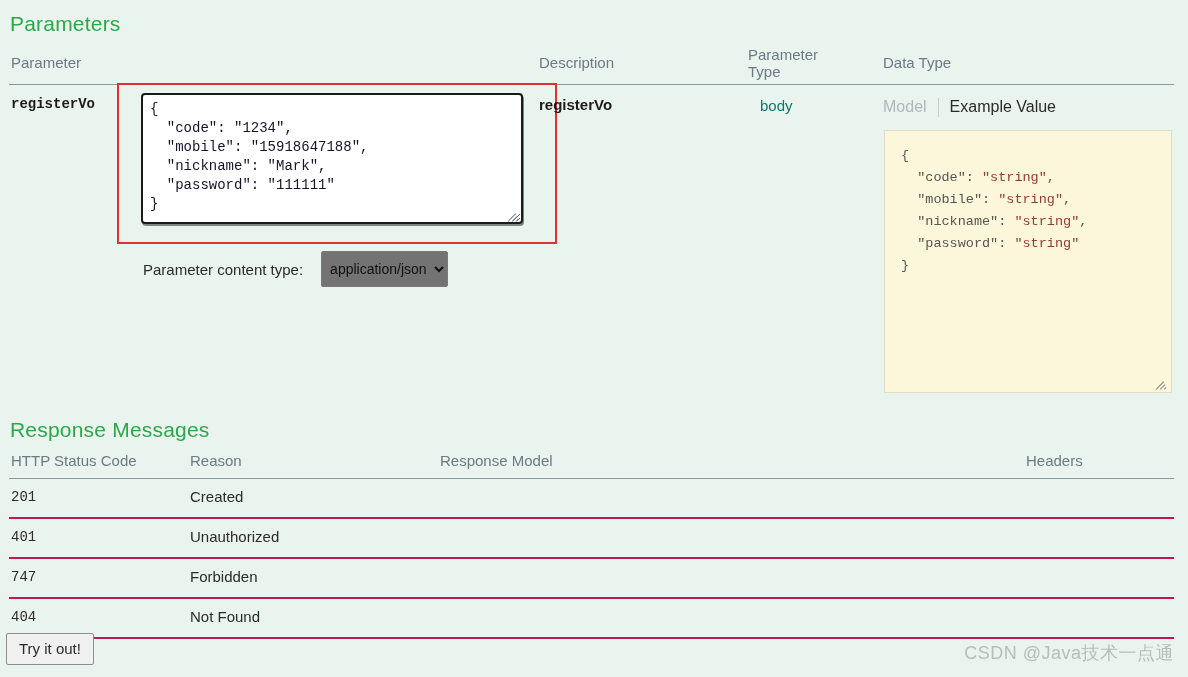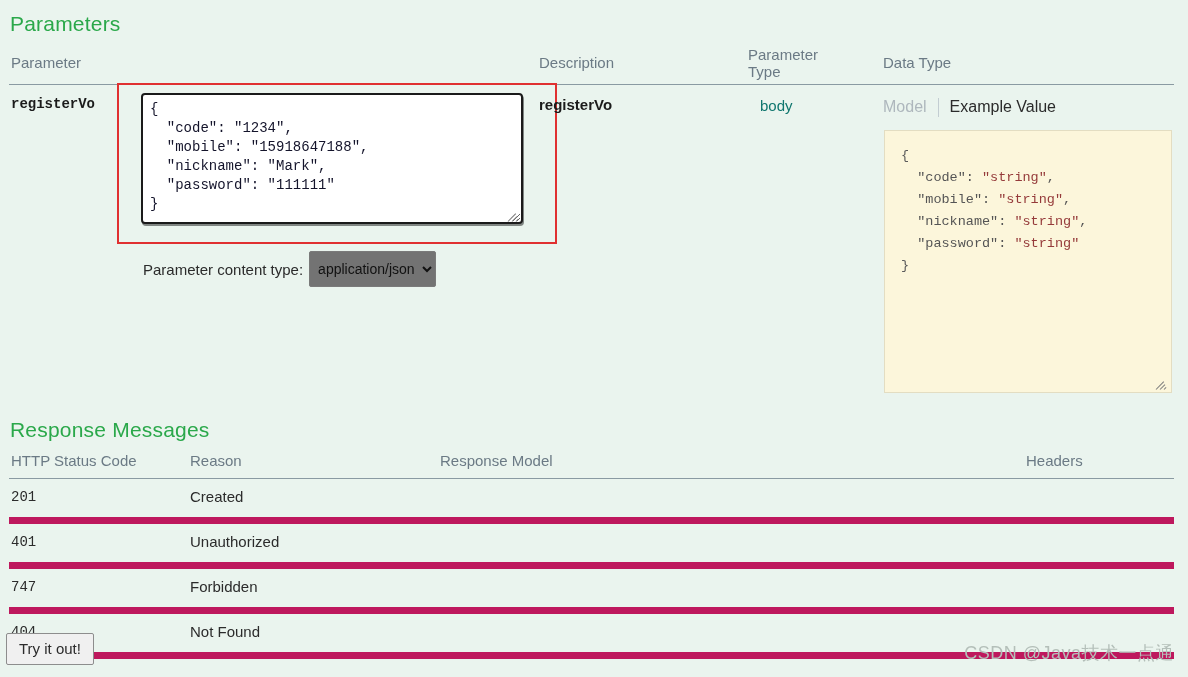--- a/index.html
+++ b/index.html
@@ -104,21 +104,21 @@
     height: 1px;
     background: #7b7b7b;
     transform-origin: left center;
   }
 
   #content-type-row {
     position: absolute;
     left: 143px; top: 251px;
     display: flex;
     align-items: center;
-    gap: 6px;
+    gap: 18px;
     font-size: 15px;
     color: #2b2b2b;
   }
   #content-type-select {
     font-family: "Liberation Sans", sans-serif;
     font-size: 14px;
     color: #111;
     background: #737373;
     border: 1px solid #7a7a7a;
     border-radius: 2px;
@@ -203,21 +203,21 @@
   }
 
   #response-rows {
     position: absolute;
     left: 9px; top: 479px;
     width: 1165px;
   }
   .resp-row {
     position: relative;
     height: 38px;
-    border-bottom: 7px solid #be185d;
+    border-bottom: 2px solid #be185d;
   }
   .resp-code {
     position: absolute;
     left: 2px; top: 10px;
     font-family: "Liberation Mono", monospace;
     font-size: 14px;
     color: #2b2b2b;
   }
   .resp-reason {
     position: absolute;

